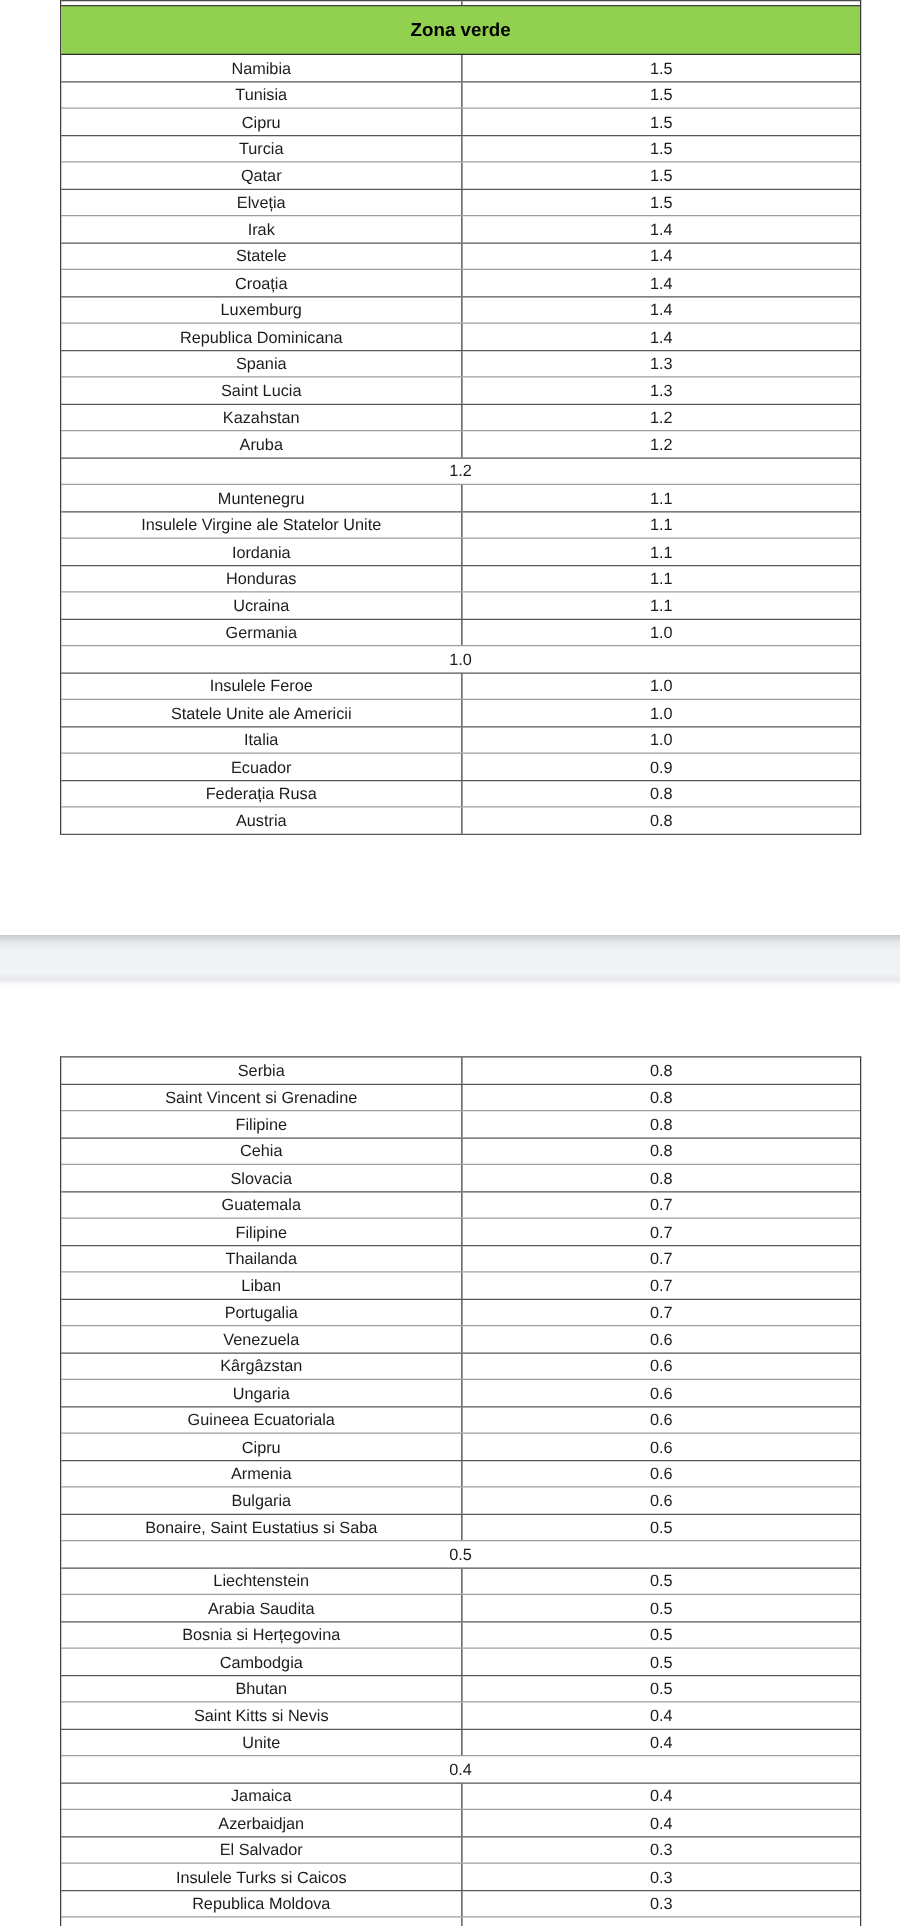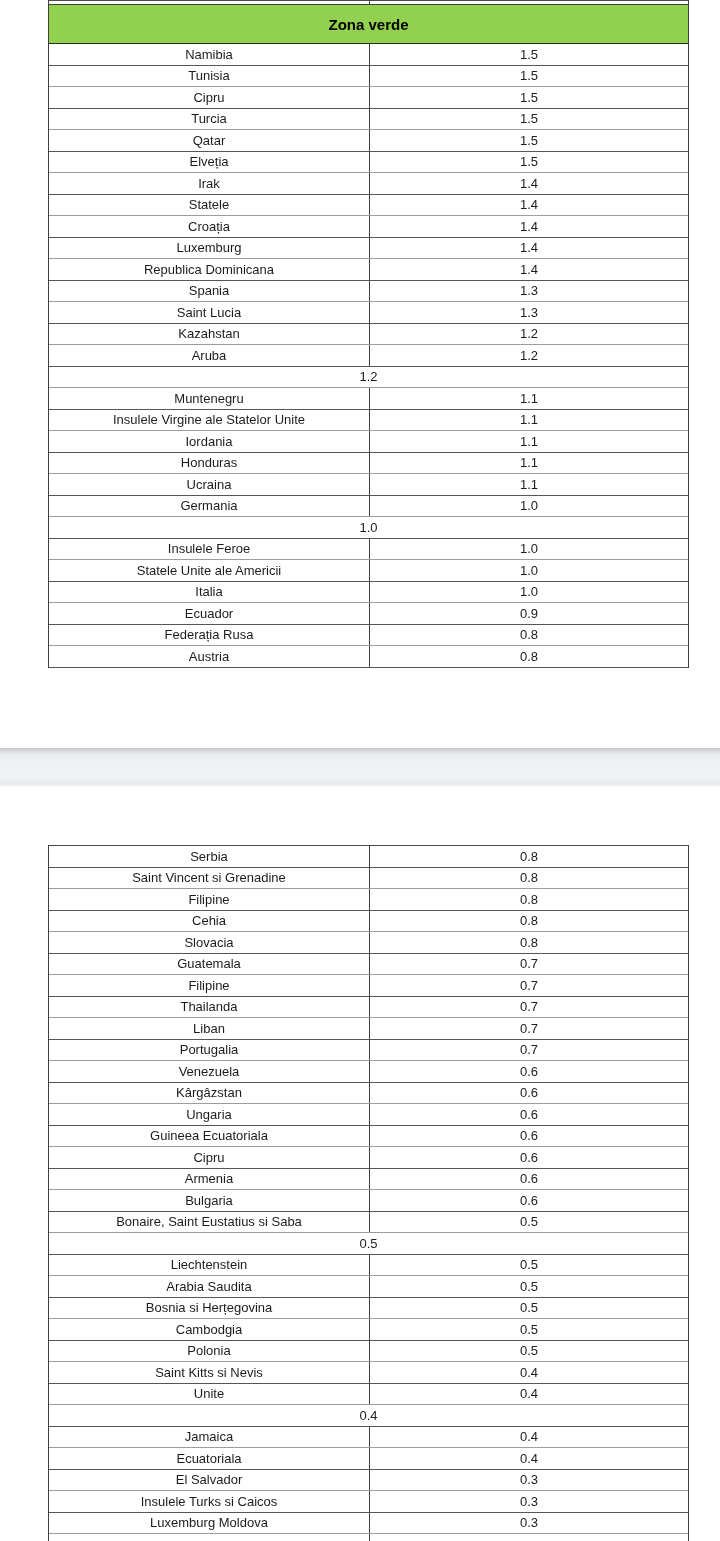--- a/index.html
+++ b/index.html
@@ -307,49 +307,49 @@
       </div>
       <div class="row">
         <div class="cell country">Bosnia si Herțegovina</div>
         <div class="cell value">0.5</div>
       </div>
       <div class="row">
         <div class="cell country">Cambodgia</div>
         <div class="cell value">0.5</div>
       </div>
       <div class="row">
-        <div class="cell country">Polonia</div>
+        <div class="cell country">Bhutan</div>
         <div class="cell value">0.5</div>
       </div>
       <div class="row">
         <div class="cell country">Saint Kitts si Nevis</div>
         <div class="cell value">0.4</div>
       </div>
       <div class="row">
         <div class="cell country">Unite</div>
         <div class="cell value">0.4</div>
       </div>
       <div class="row">
         <div class="cell value">0.4</div>
       </div>
       <div class="row">
         <div class="cell country">Jamaica</div>
         <div class="cell value">0.4</div>
       </div>
       <div class="row">
-        <div class="cell country">Ecuatoriala</div>
+        <div class="cell country">Azerbaidjan</div>
         <div class="cell value">0.4</div>
       </div>
       <div class="row">
         <div class="cell country">El Salvador</div>
         <div class="cell value">0.3</div>
       </div>
       <div class="row">
         <div class="cell country">Insulele Turks si Caicos</div>
         <div class="cell value">0.3</div>
       </div>
       <div class="row">
-        <div class="cell country">Luxemburg Moldova</div>
+        <div class="cell country">Republica Moldova</div>
         <div class="cell value">0.3</div>
       </div>
     </div>
   <div class="bottom-sliver"></div>
 </div>
 
 </body></html>

